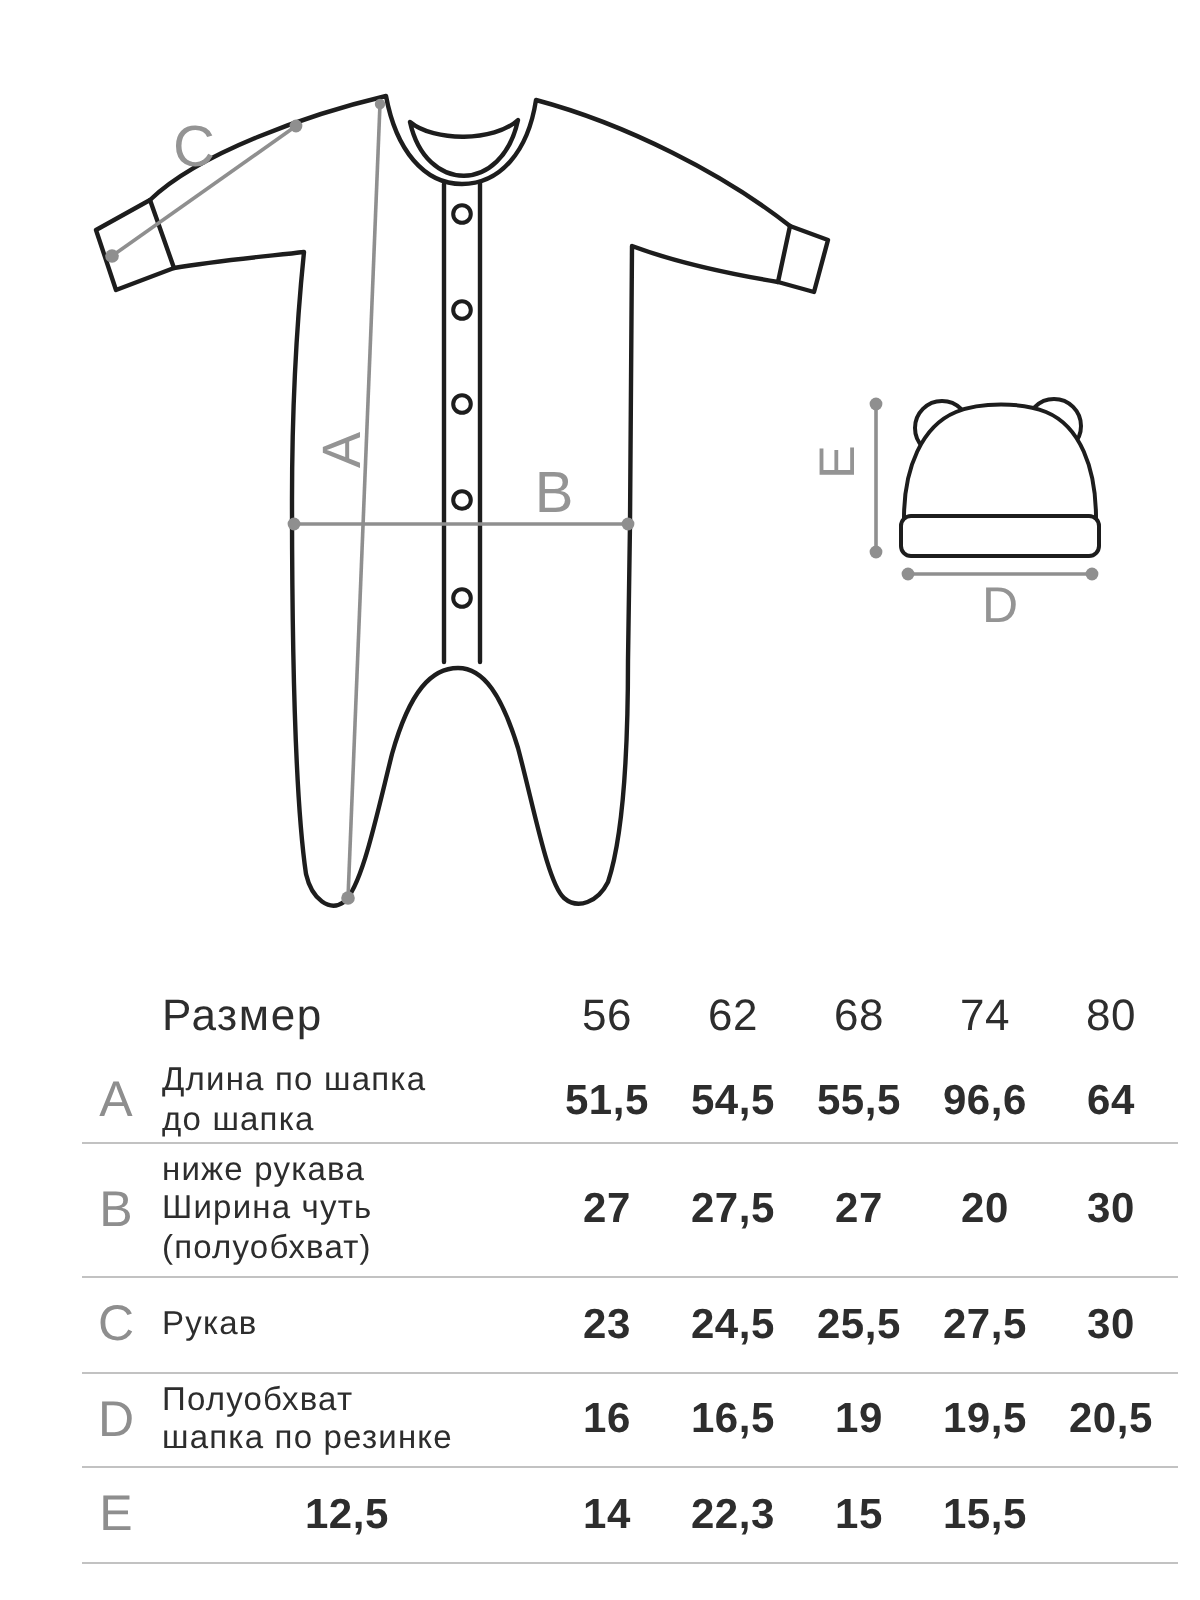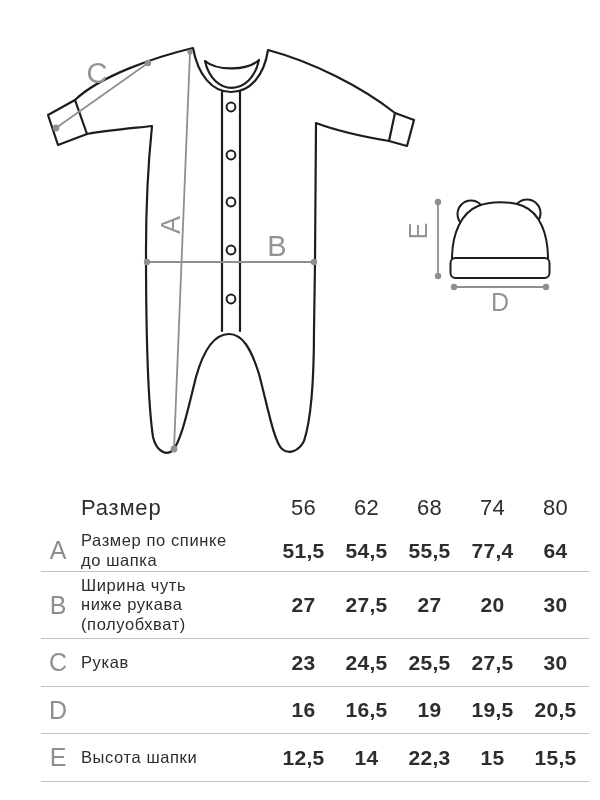--- a/index.html
+++ b/index.html
@@ -116,35 +116,35 @@
       <div class="head-size">56</div>
       <div class="head-size">62</div>
       <div class="head-size">68</div>
       <div class="head-size">74</div>
       <div class="head-size">80</div>
     </div>
 
     <div class="trow trow-a">
       <div class="letter">A</div>
       <div class="rlabel">
-        <span>Размер по спинке</span>
+        <span>Длина по шапка</span>
         <span>до шапка</span>
       </div>
       <div class="val">51,5</div>
       <div class="val">54,5</div>
       <div class="val">55,5</div>
-      <div class="val">77,4</div>
+      <div class="val">96,6</div>
       <div class="val">64</div>
     </div>
 
     <div class="trow trow-b">
       <div class="letter">B</div>
       <div class="rlabel">
+        <span>ниже рукава</span>
         <span>Ширина чуть</span>
-        <span>ниже рукава</span>
         <span>(полуобхват)</span>
       </div>
       <div class="val">27</div>
       <div class="val">27,5</div>
       <div class="val">27</div>
       <div class="val">20</div>
       <div class="val">30</div>
     </div>
 
     <div class="trow trow-c">
@@ -155,33 +155,32 @@
       <div class="val">23</div>
       <div class="val">24,5</div>
       <div class="val">25,5</div>
       <div class="val">27,5</div>
       <div class="val">30</div>
     </div>
 
     <div class="trow trow-d">
       <div class="letter">D</div>
       <div class="rlabel">
+        <span>Полуобхват</span>
+        <span>шапка по резинке</span>
       </div>
       <div class="val">16</div>
       <div class="val">16,5</div>
       <div class="val">19</div>
       <div class="val">19,5</div>
       <div class="val">20,5</div>
     </div>
 
     <div class="trow trow-e">
       <div class="letter">E</div>
-      <div class="rlabel">
-        <span>Высота шапки</span>
-      </div>
       <div class="val">12,5</div>
       <div class="val">14</div>
       <div class="val">22,3</div>
       <div class="val">15</div>
       <div class="val">15,5</div>
     </div>
 
   </div>
 </div>
 

